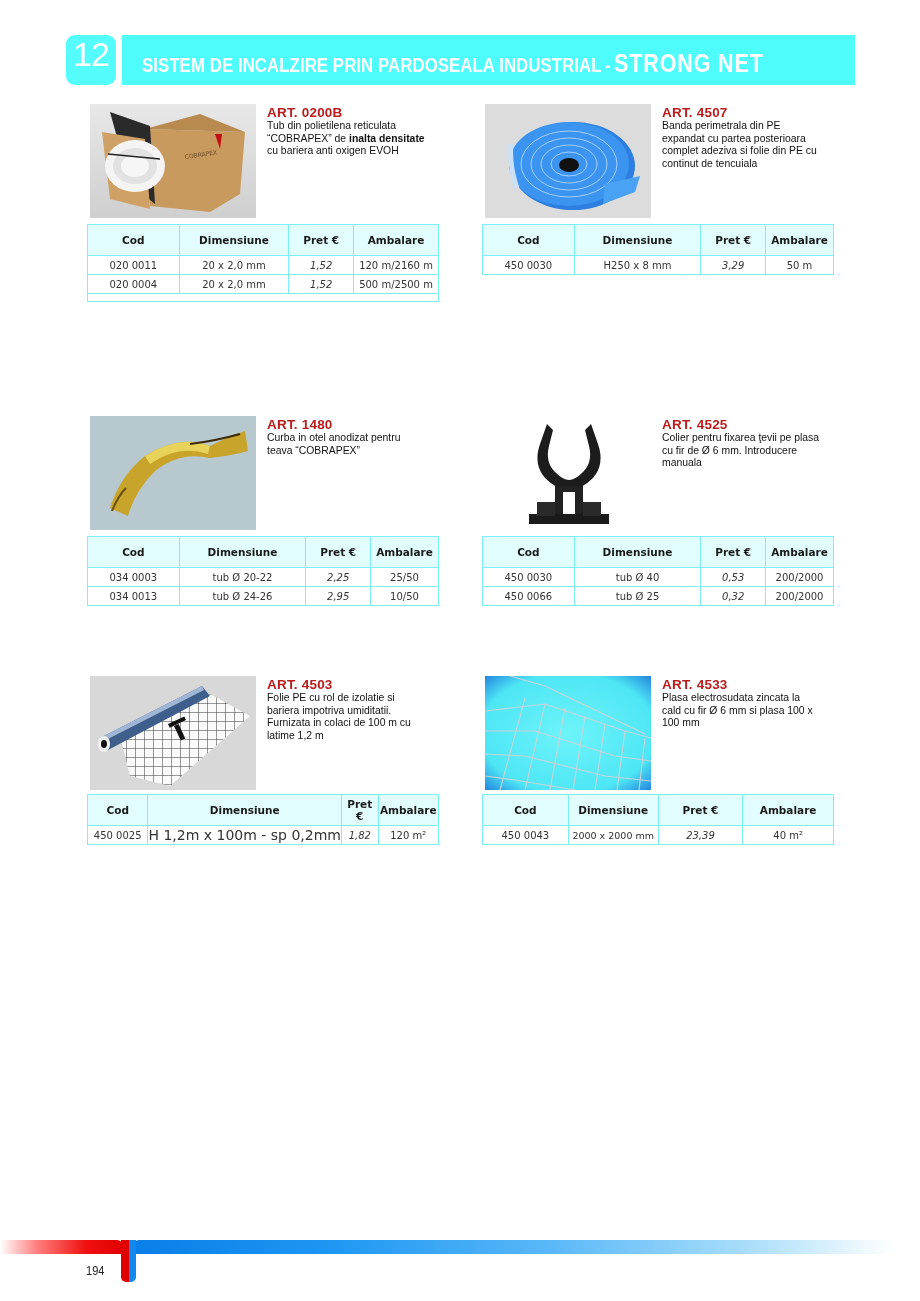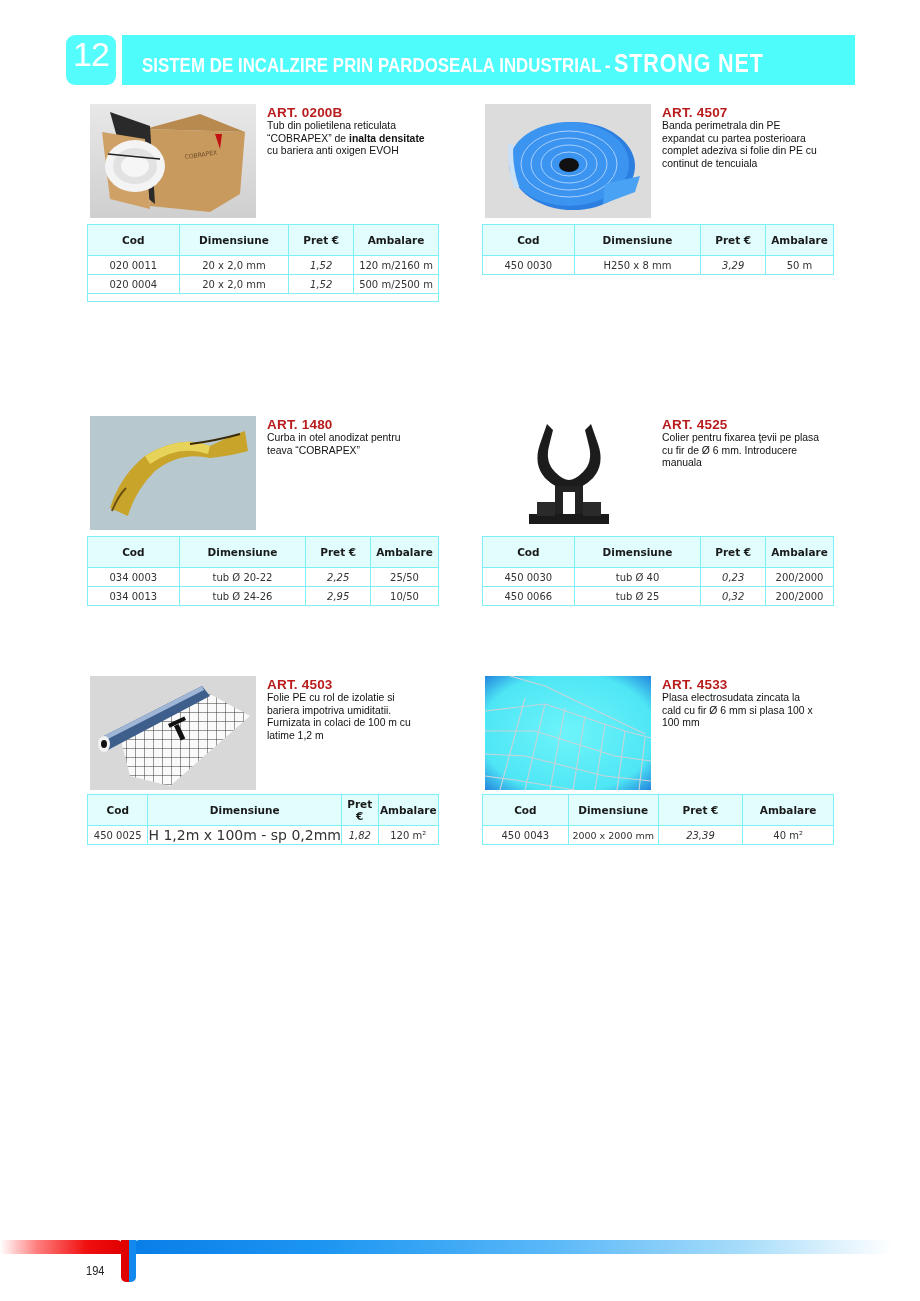--- a/index.html
+++ b/index.html
@@ -257,21 +257,21 @@
     <tbody>
         <tr>
       <th>Cod</th>
       <th>Dimensiune</th>
       <th>Pret €</th>
       <th>Ambalare</th>
     </tr>
     <tr>
       <td>450 0030</td>
       <td>tub Ø 40</td>
-      <td class="price">0,23</td>
+      <td class="price">0,53</td>
       <td>200/2000</td>
     </tr>
     <tr>
       <td>450 0066</td>
       <td>tub Ø 25</td>
       <td class="price">0,32</td>
       <td>200/2000</td>
     </tr>
   </tbody>
     </table>

